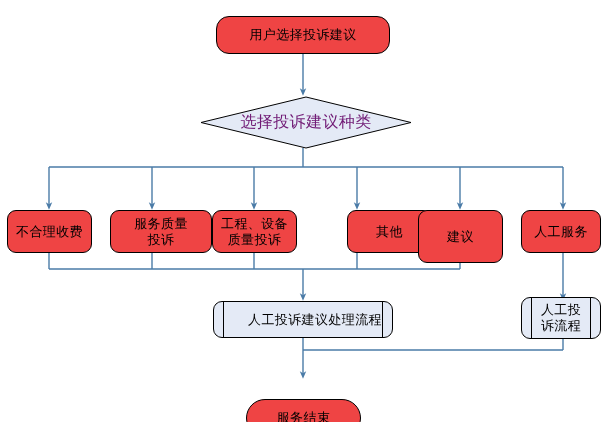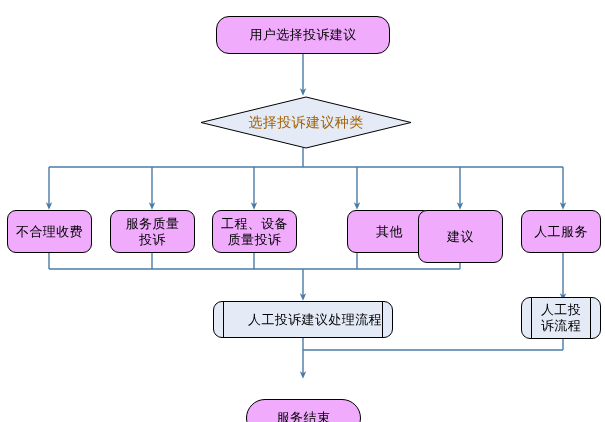--- a/index.html
+++ b/index.html
@@ -26,21 +26,21 @@
     height: 422px;
   }
   .node {
     position: absolute;
     box-sizing: border-box;
     display: flex;
     align-items: center;
     justify-content: center;
     text-align: center;
     color: #000000;
-    background: #f0abfc;
+    background: #ef4444;
     border: 1px solid #000000;
     font-size: 13px;
     line-height: 1.22;
     letter-spacing: 0.4px;
     white-space: pre-line;
     z-index: 3;
   }
   .terminator {
     border-radius: 13px;
   }
@@ -79,23 +79,23 @@
   }
   .diamond-label {
     position: absolute;
     left: 0;
     top: 0;
     right: 0;
     bottom: 0;
     display: flex;
     align-items: center;
     justify-content: center;
-    font-size: 14px;
+    font-size: 16px;
     letter-spacing: 0.4px;
-    color: #a16207;
+    color: #701a75;
   }
 </style>
 </head>
 <body>
 
 <div id="canvas">
 
   <svg id="edges" viewBox="0 0 605 422" width="605" height="422">
     <defs>
       <marker id="arrowhead" markerWidth="9" markerHeight="9" refX="4.2" refY="4" orient="auto" markerUnits="userSpaceOnUse">
@@ -141,21 +141,21 @@
     <svg width="212" height="53" viewBox="0 0 212 53">
       <polygon points="106,1 211,26.5 106,52 1,26.5" fill="#e4eaf6" stroke="#000000" stroke-width="1"></polygon>
     </svg>
     <div class="diamond-label">选择投诉建议种类</div>
   </div>
 
   <div class="node process-box" style="left:7px; top:210px; width:85px; height:43px;">
     <span>不合理收费</span>
   </div>
 
-  <div class="node process-box" style="left:110px; top:210px; width:85px; height:43px;">
+  <div class="node process-box" style="left:110px; top:210px; width:102px; height:43px;">
     <span>服务质量
 投诉</span>
   </div>
 
   <div class="node process-box" style="left:212px; top:210px; width:85px; height:43px;">
     <span>工程、设备
 质量投诉</span>
   </div>
 
   <div class="node process-box" style="left:315px; top:210px; width:85px; height:43px;margin-left:32px;">

